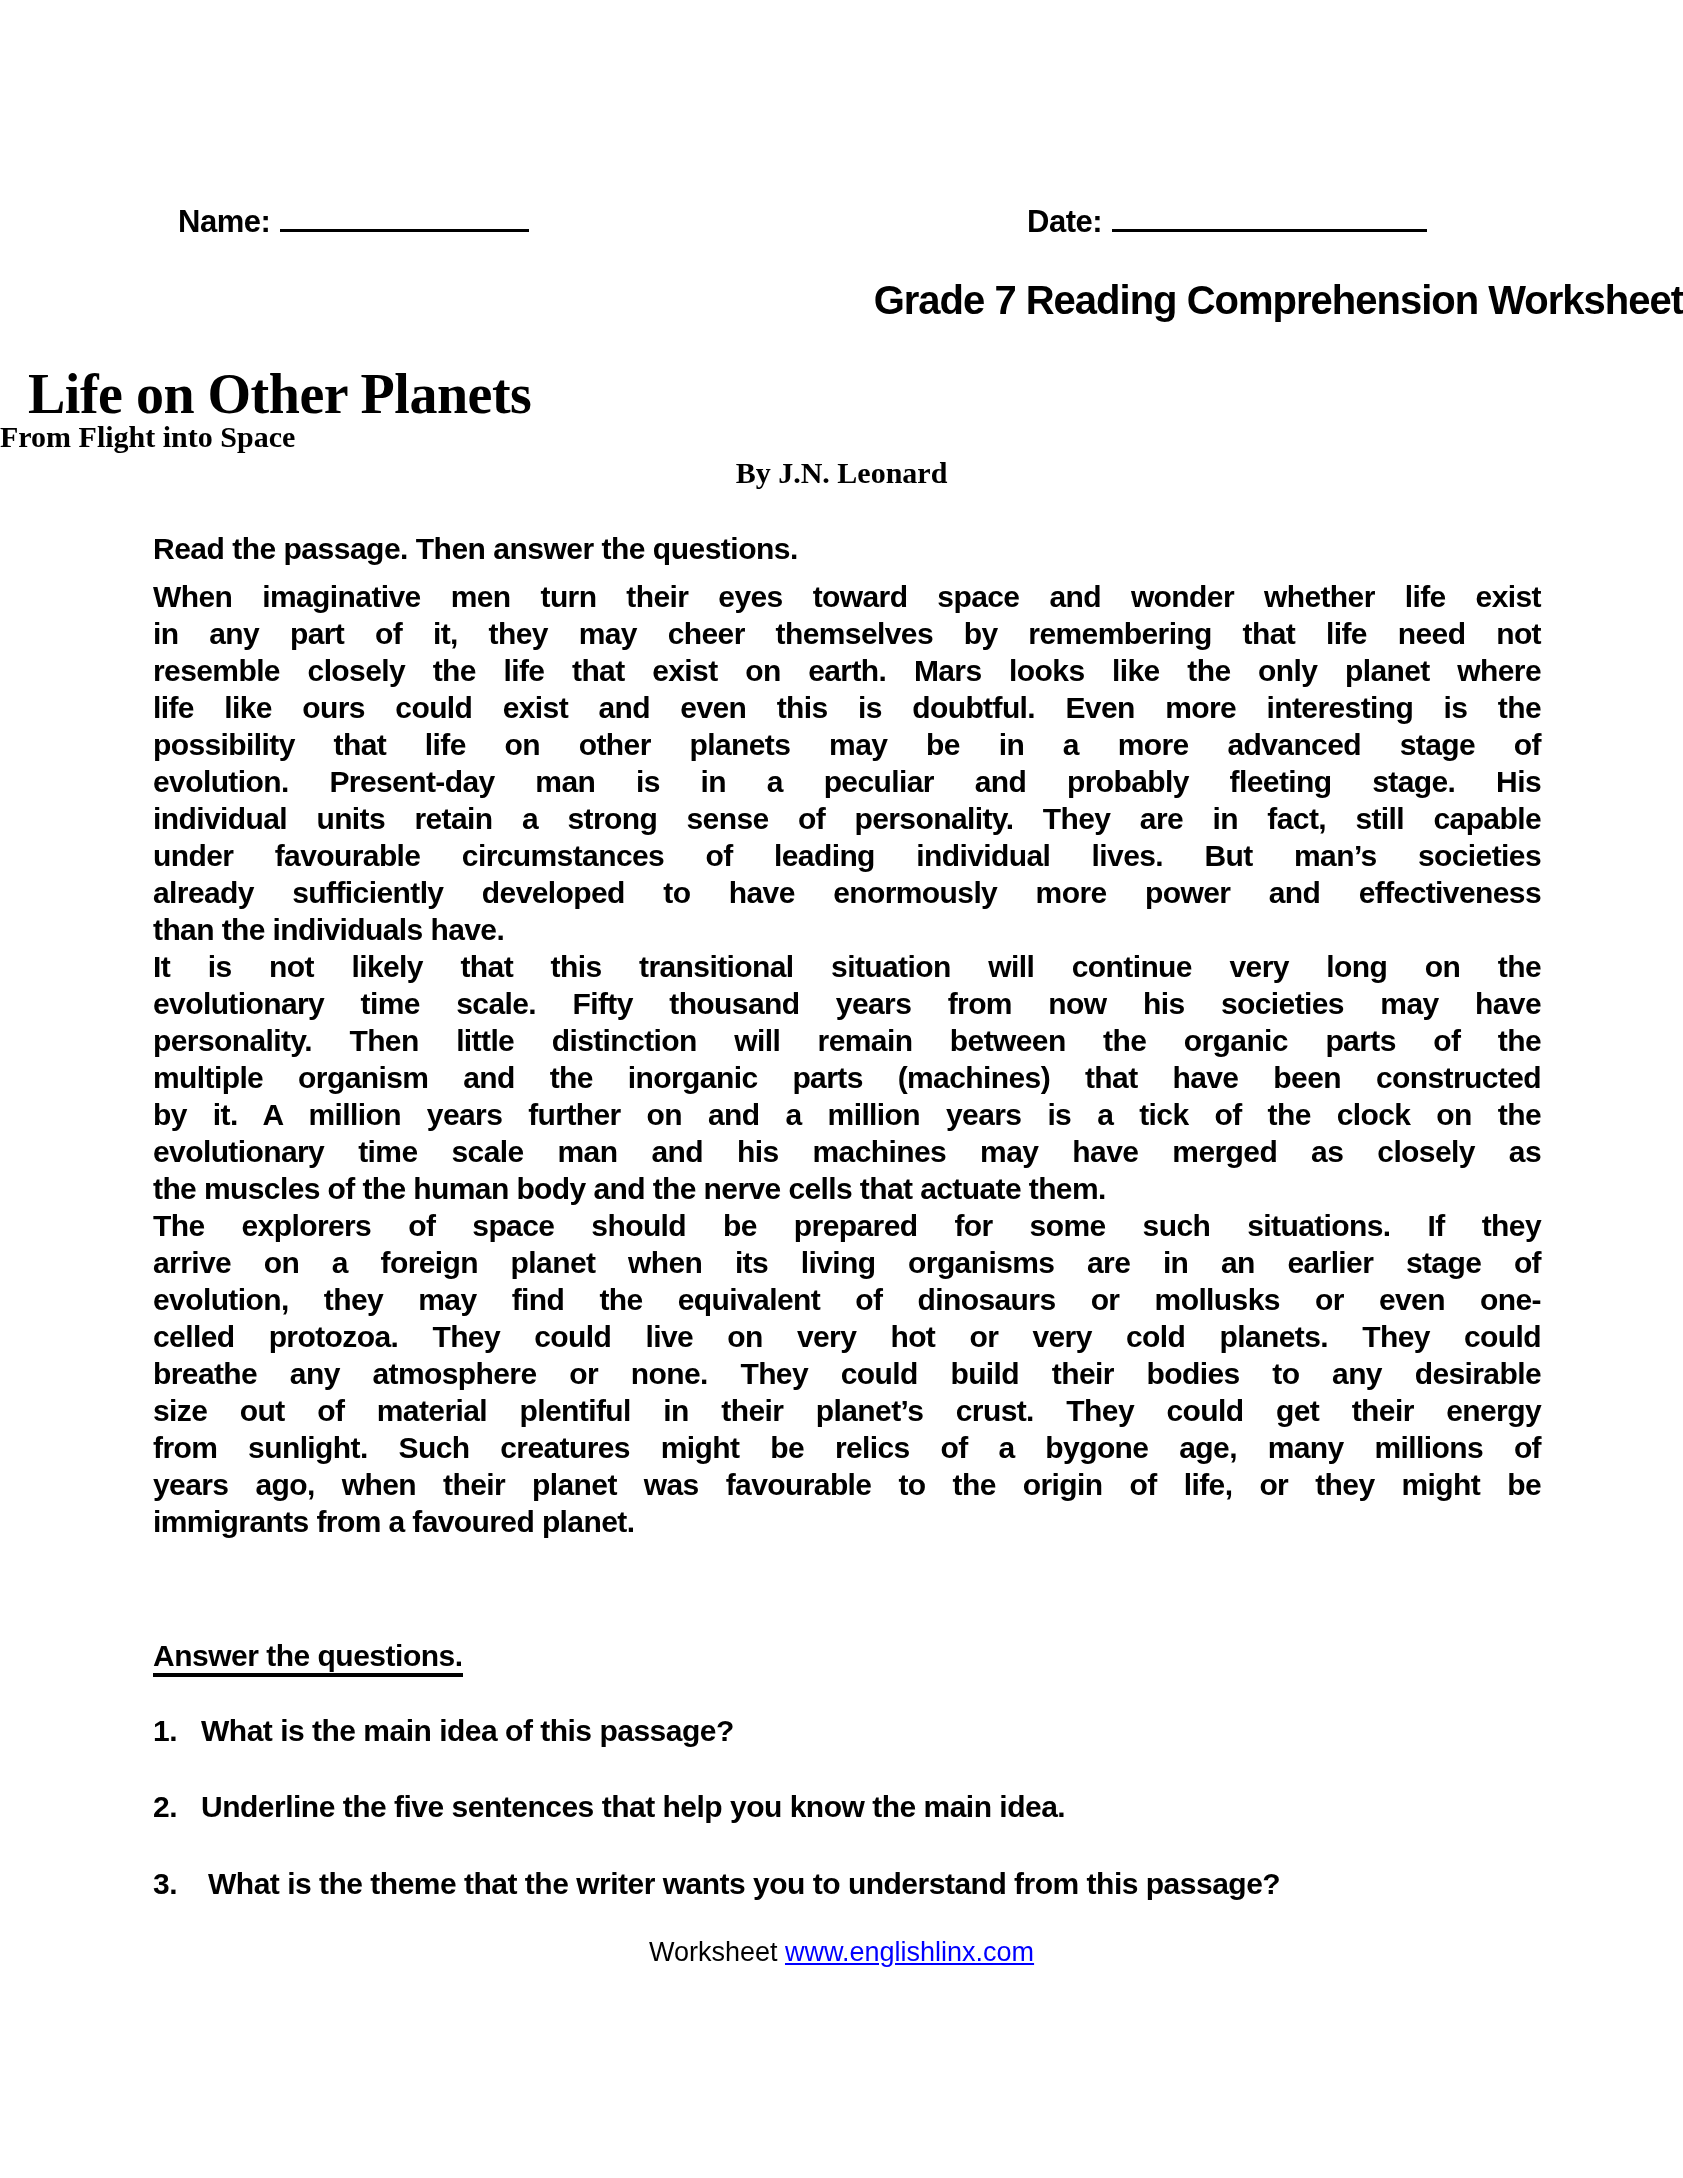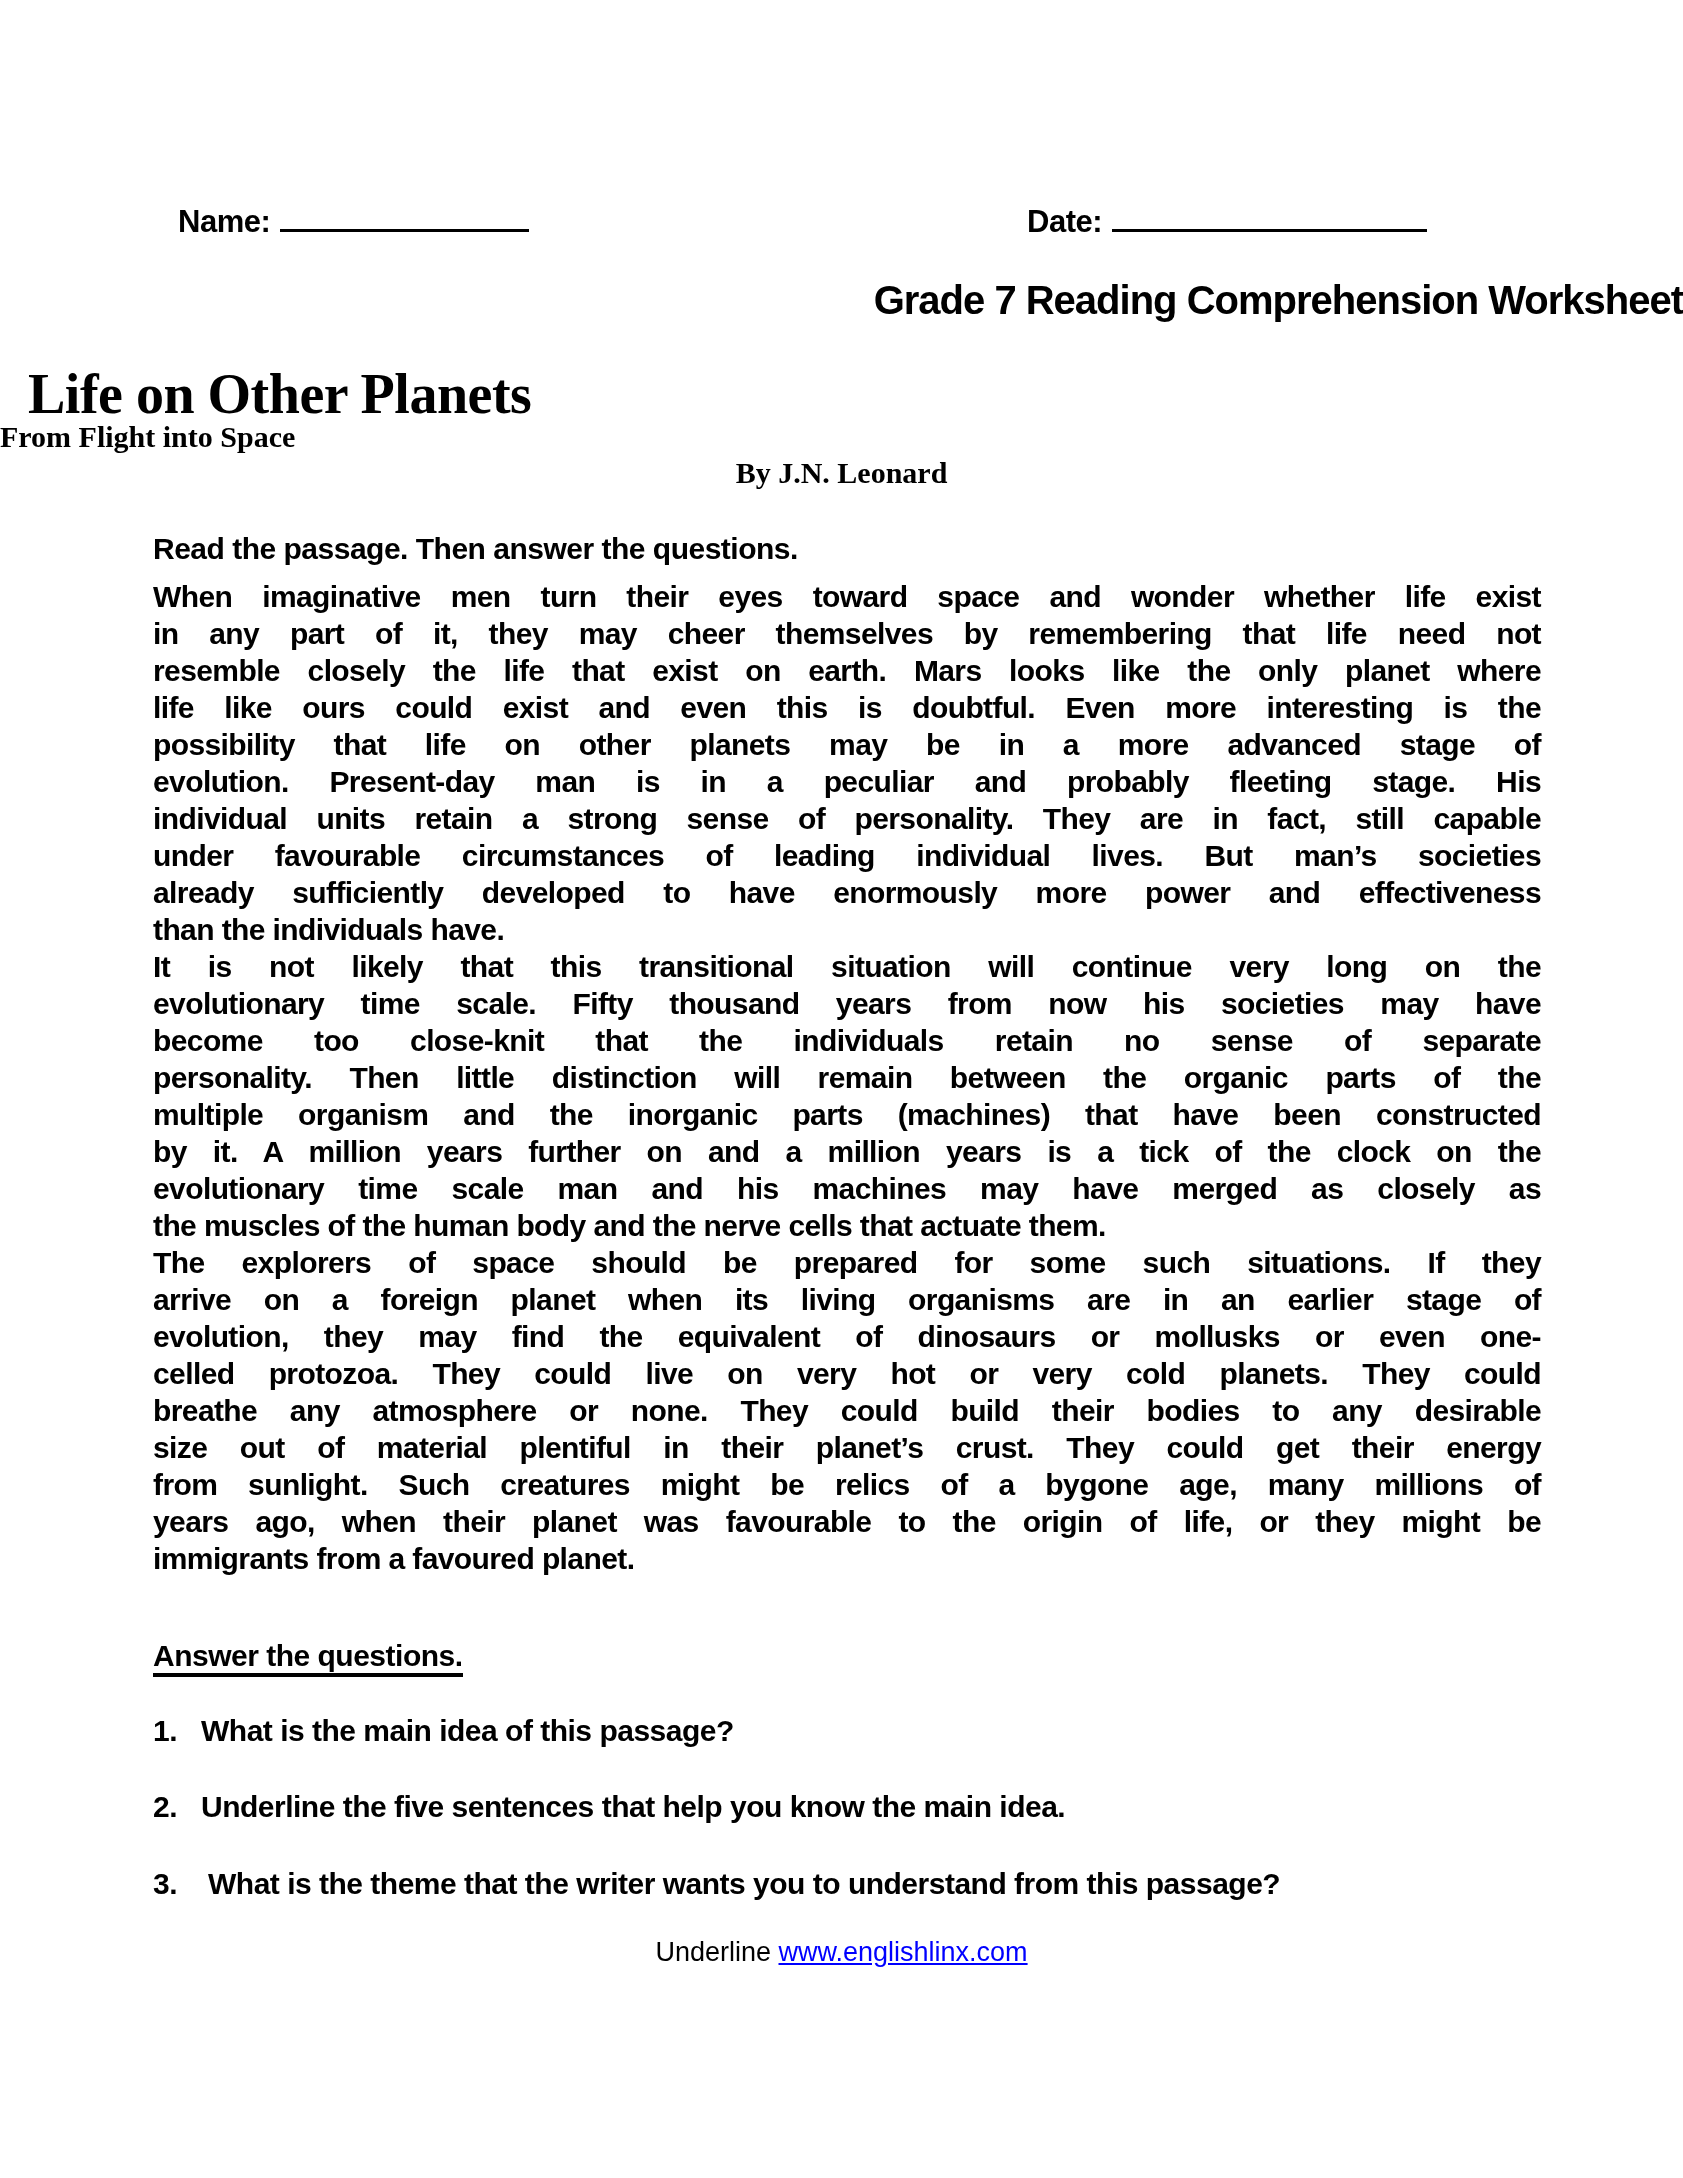--- a/index.html
+++ b/index.html
@@ -127,21 +127,20 @@
         <div class="pline">possibility that life on other planets may be in a more advanced stage of</div>
         <div class="pline">evolution. Present-day man is in a peculiar and probably fleeting stage. His</div>
         <div class="pline">individual units retain a strong sense of personality. They are in fact, still capable</div>
         <div class="pline">under favourable circumstances of leading individual lives. But man’s societies</div>
         <div class="pline">already sufficiently developed to have enormously more power and effectiveness</div>
         <div class="pline last">than the individuals have.</div>
       </div>
       <div class="para">
         <div class="pline">It is not likely that this transitional situation will continue very long on the</div>
         <div class="pline">evolutionary time scale. Fifty thousand years from now his societies may have</div>
-        <div class="pline">become too close-knit that the individuals retain no sense of separate</div>
         <div class="pline">personality. Then little distinction will remain between the organic parts of the</div>
         <div class="pline">multiple organism and the inorganic parts (machines) that have been constructed</div>
         <div class="pline">by it. A million years further on and a million years is a tick of the clock on the</div>
         <div class="pline">evolutionary time scale man and his machines may have merged as closely as</div>
         <div class="pline last">the muscles of the human body and the nerve cells that actuate them.</div>
       </div>
       <div class="para">
         <div class="pline">The explorers of space should be prepared for some such situations. If they</div>
         <div class="pline">arrive on a foreign planet when its living organisms are in an earlier stage of</div>
         <div class="pline">evolution, they may find the equivalent of dinosaurs or mollusks or even one-</div>
@@ -165,18 +164,18 @@
   <div class="question q2">
     <span class="qnum">2.</span>
     <span class="qtext">Underline the five sentences that help you know the main idea.</span>
   </div>
   <div class="question q3">
     <span class="qnum">3.</span>
     <span class="qtext">What is the theme that the writer wants you to understand from this passage?</span>
   </div>
 
   <div class="footer">
-    <span>Underline</span>
+    <span>Worksheet</span>
     <a>www.englishlinx.com</a>
   </div>
 
 </div>
 
 
 </body></html>

